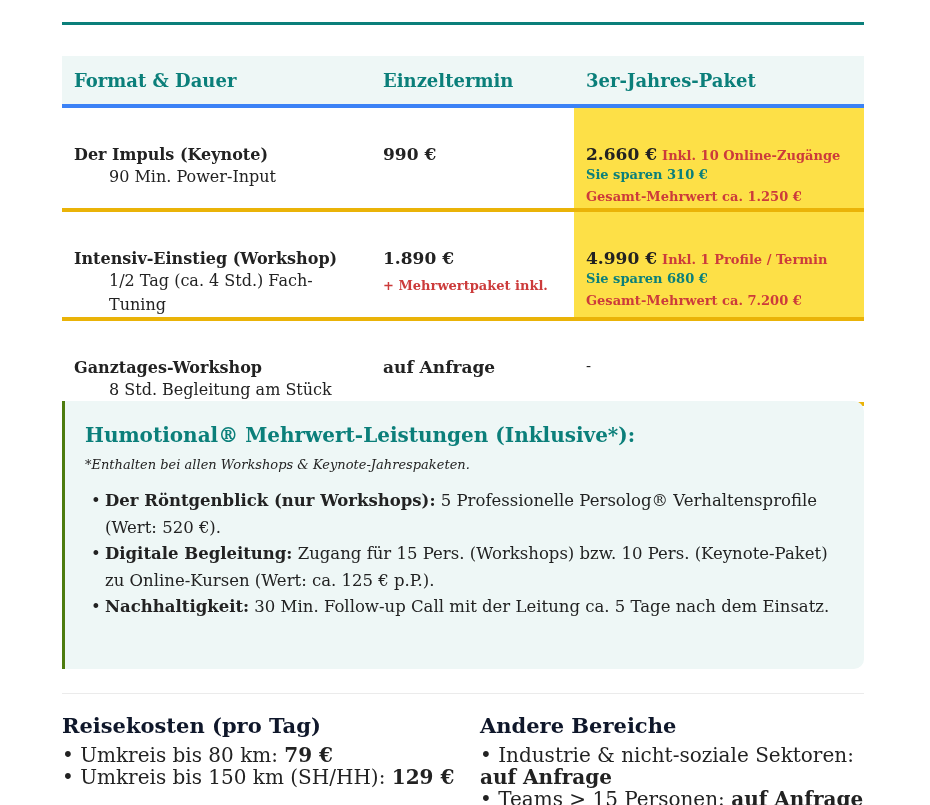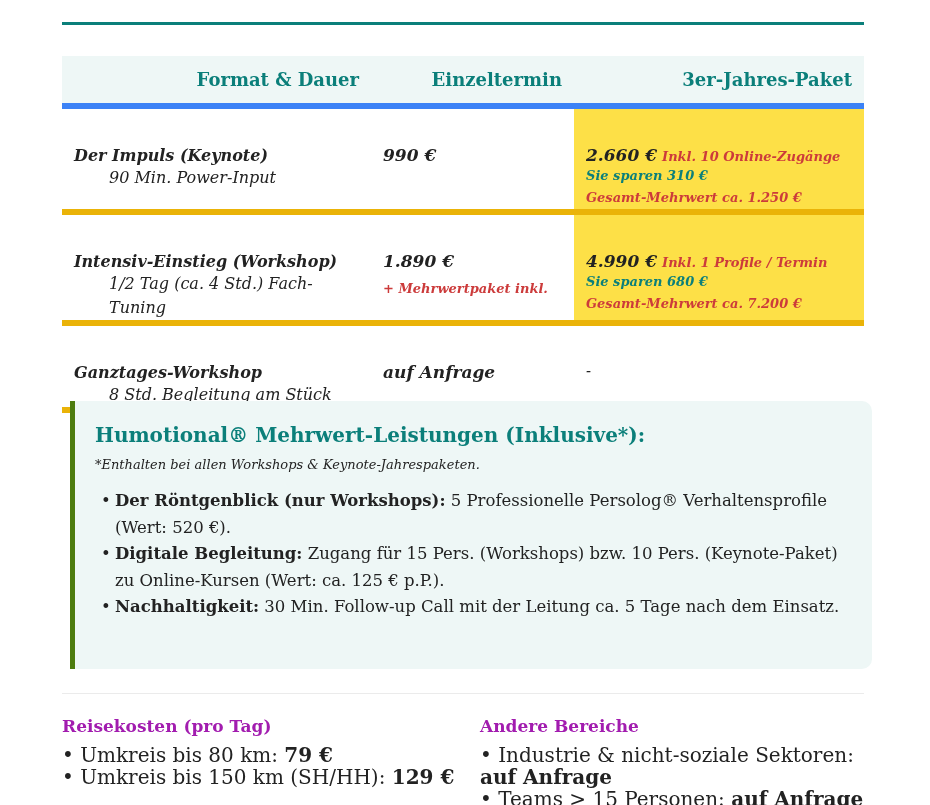--- a/index.html
+++ b/index.html
@@ -3,60 +3,60 @@
   <meta charset="utf-8">
   <style>
     * { box-sizing: border-box; margin: 0; padding: 0; }
     html, body { width: 930px; height: 805px; background: #ffffff; overflow: hidden; }
     body { font-family: "DejaVu Serif", "Liberation Serif", serif; color: #222; position: relative; }
 
     .top-rule { position: absolute; left: 62px; top: 22px; width: 802px; height: 3px; background: #0b7f7a; }
 
     .pricing-table { position: absolute; left: 62px; top: 56px; width: 802px; border-collapse: collapse; }
     .pricing-table th {
-      background: #eef7f6; color: #0b7f7a; font-weight: bold; font-size: 18px; text-align: right;
-      height: 50px; padding: 0 12px; border-bottom: 6px solid #3b82f6; vertical-align: middle;
+      background: #eef7f6; color: #0b7f7a; font-weight: bold; font-size: 18px; text-align: left;
+      height: 50px; padding: 0 12px; border-bottom: 4px solid #3b82f6; vertical-align: middle;
     }
-    .pricing-table td { vertical-align: top; padding: 36px 12px 0 12px; border-bottom: 6px solid #eab308; font-style: italic; }
+    .pricing-table td { vertical-align: top; padding: 36px 12px 0 12px; border-bottom: 4px solid #eab308; }
     .pricing-table tr.r1 td, .pricing-table tr.r2 td { height: 95px; }
     .pricing-table tr.r3 td { height: 73px; }
     .col1 { width: 309px; }
     .col2 { width: 203px; }
     .col3 { width: 290px; margin-top: 24px; }
     td.pkg-cell { background: #fde047; }
     .pricing-table tr.r3 td.pkg-cell { background: #ffffff; }
 
     .fmt-title { font-weight: bold; font-size: 16px; line-height: 21px; color: #222; }
     .fmt-sub { font-size: 16px; line-height: 24px; color: #222; margin-left: 35px; }
     .price { font-weight: bold; font-size: 17px; line-height: 21px; color: #222; }
     .price-note { color: #cc3b3b; font-weight: bold; font-size: 13px; margin-top: 9px; }
     .pkg-price { font-weight: bold; font-size: 17px; color: #222; }
     .pkg-incl { color: #cc3b3b; font-weight: bold; font-size: 13px; }
     .pkg-save { color: #0b7f7a; font-weight: bold; font-size: 13px; line-height: 22px; }
     .pkg-total { color: #cc3b3b; font-weight: bold; font-size: 13px; line-height: 22px; }
     .dash { font-size: 15px; color: #222; }
 
     .benefits {
-      position: absolute; left: 70px; top: 401px; width: 802px; height: 268px;
-      background: #eef7f6; border-left: 5px solid #4d7c0f; border-radius: 0 10px 10px 0;
+      position: absolute; left: 62px; top: 401px; width: 802px; height: 268px;
+      background: #eef7f6; border-left: 3px solid #4d7c0f; border-radius: 0 10px 10px 0;
       padding: 20px 20px 0 20px;
     }
     .benefits-title { color: #0b7f7a; font-weight: bold; font-size: 20px; line-height: 28px; }
     .benefits-note { font-style: italic; font-size: 13px; margin-top: 8px; color: #222; }
     .benefits-list { list-style: none; margin-top: 16px; padding-left: 6px; }
     .benefits-list li { font-size: 16.5px; line-height: 26.5px; padding-left: 14px; position: relative; color: #222; }
     .benefits-list li .bullet { position: absolute; left: 0; top: 0; }
     .benefits-list li b { font-weight: bold; }
 
     .divider { position: absolute; left: 62px; top: 693px; width: 802px; height: 1px; background: #ebebeb; }
 
     .col-block { position: absolute; top: 714px; }
     .col-left { left: 62px; width: 400px; }
     .col-right { left: 480px; width: 390px; }
-    .block-title { color: #a21caf; font-weight: bold; font-size: 17px; line-height: 24px; }
+    .block-title { color: #0f172a; font-weight: bold; font-size: 21px; line-height: 24px; }
     .block-list { list-style: none; margin-top: 6px; }
     .block-list li { font-size: 20px; line-height: 22px; color: #222; }
     .block-list li b { font-weight: bold; }
   </style>
 </head>
 <body>
 
 <div class="top-rule"></div>
 
 <table class="pricing-table">

